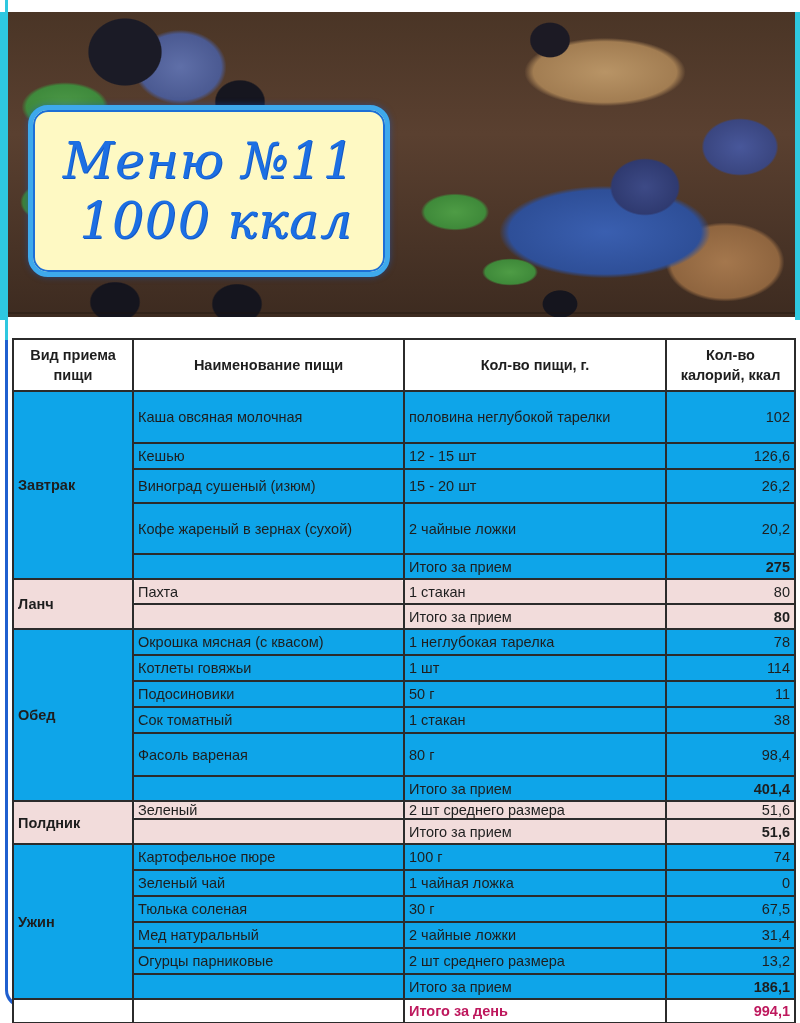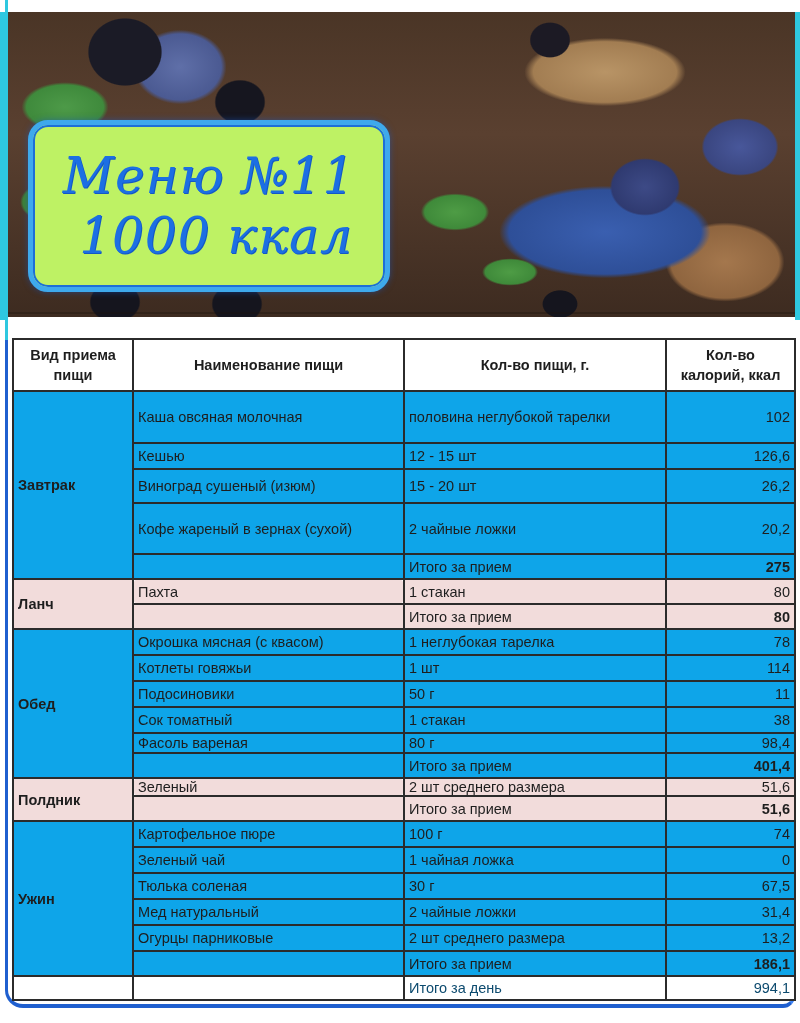--- a/index.html
+++ b/index.html
@@ -30,22 +30,22 @@
       radial-gradient(ellipse 45px 22px at 505px 260px, #4e9c45 0%, #3f8a3a 55%, transparent 62%),
       radial-gradient(ellipse 130px 55px at 600px 60px, #b89466 0%, #a27d52 55%, transparent 62%),
       radial-gradient(ellipse 160px 70px at 600px 220px, #3a5fb0 0%, #2e4f98 60%, transparent 66%),
       radial-gradient(ellipse 90px 60px at 720px 250px, #a4774d 0%, #8f653f 60%, transparent 66%),
       linear-gradient(180deg, #4a3526 0%, #5a4030 40%, #3d2b20 100%);
   }
   .banner .plank { position: absolute; left: 0; width: 100%; height: 2px; background: rgba(30,20,14,0.35); }
 
   
   .title-card {
-    position: absolute; left: 28px; top: 120px; width: 362px; height: 172px;
-    background: #bef264; border: 5px solid #3ea9ec; border-radius: 20px;
+    position: absolute; left: 28px; top: 105px; width: 362px; height: 172px;
+    background: #fef9c3; border: 5px solid #3ea9ec; border-radius: 20px;
     box-shadow: 0 0 0 2px #1d6fd6 inset, 0 0 6px rgba(20,90,210,0.5);
     display: flex; flex-direction: column; justify-content: center; align-items: center;
   }
   .title-line {
     font-family: "DejaVu Serif", serif; font-style: italic; color: #1c6fe3;
     font-size: 50px; line-height: 60px; letter-spacing: 1px;
     text-shadow: 1px 1px 0 #1458c4;
   }
   .title-line.second { margin-left: 14px; }
 
@@ -72,21 +72,21 @@
   .col-name { width: 271px; }
   .col-qty { width: 262px; }
   .col-kcal { width: 129px; }
 
   tr.blue td { background: #0ea5e9; }
   tr.pink td { background: #f2dcdb; }
   tr.white td { background: #ffffff; }
   td.meal { font-weight: bold; text-align: left; padding-left: 6px; }
   td.kcal { text-align: right; padding-right: 2px; }
   td.bold { font-weight: bold; }
-  td.day { color: #0c4a6e; font-weight: normal; }
+  td.day { color: #be185d; font-weight: bold; }
   td.top-align { vertical-align: top; border-radius: 6px; }
 </style>
 </head>
 <body>
 
 <div class="frame-strip left"></div>
 <div class="frame-strip right"></div>
 
 <div class="banner">
   <div class="plank" style="top:300px"></div>
@@ -168,21 +168,21 @@
       <tr class="blue" style="height:26px">
         <td>Подосиновики</td>
         <td>50 г</td>
         <td class="kcal">11</td>
       </tr>
       <tr class="blue" style="height:26px">
         <td>Сок томатный</td>
         <td>1 стакан</td>
         <td class="kcal">38</td>
       </tr>
-      <tr class="blue" style="height:20px">
+      <tr class="blue" style="height:43px">
         <td>Фасоль вареная</td>
         <td>80 г</td>
         <td class="kcal">98,4</td>
       </tr>
       <tr class="blue" style="height:25px">
         <td></td>
         <td>Итого за прием</td>
         <td class="kcal bold">401,4</td>
       </tr>
 

